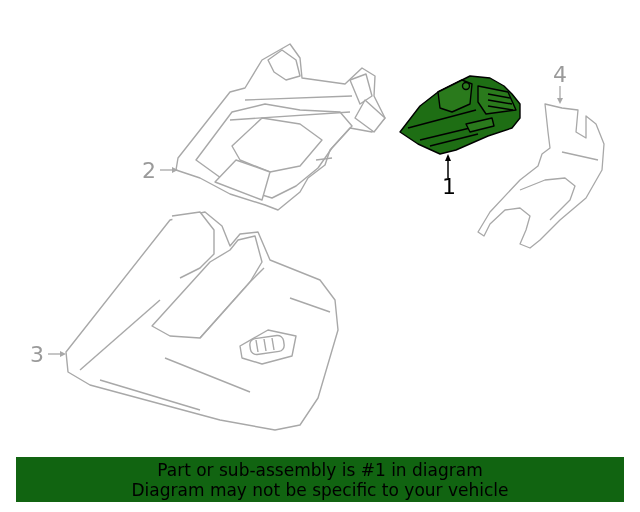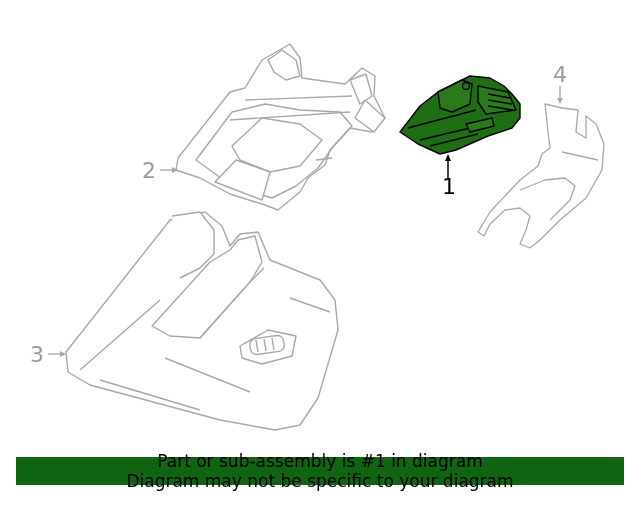--- a/index.html
+++ b/index.html
@@ -1,20 +1,20 @@
 <!DOCTYPE html>
 <html><head>
 <meta charset="utf-8">
 <style>
   html, body { margin:0; padding:0; background:#ffffff; }
   body { width:640px; height:512px; position:relative; overflow:hidden; font-family:"DejaVu Sans", sans-serif; }
   #diagram { position:absolute; left:0; top:0; width:640px; height:512px; }
   .callout { position:absolute; font-size:22px; color:#9a9a9a; line-height:1; }
   .callout.primary { color:#000000; }
-  #banner { position:absolute; left:16px; top:457px; width:608px; height:28px; background:#116411;
+  #banner { position:absolute; left:16px; top:457px; width:608px; height:45px; background:#116411;
             display:flex; flex-direction:column; align-items:center; justify-content:center; }
   #banner span { color:#000000; font-size:17px; line-height:20px; white-space:nowrap; }
 </style>
 </head>
 <body>
 
 <svg id="diagram" viewBox="0 0 640 512" xmlns="http://www.w3.org/2000/svg">
 
   <g fill="#ffffff" stroke="#a8a8a8" stroke-width="1.4" stroke-linejoin="round">
     <path d="M178 158 L230 92 L245 88 L262 60 L290 44 L300 58 L302 78 L345 84 L362 68 L375 76 L374 96 L385 118 L372 132 L350 128 L330 150 L325 165 L308 178 L300 192 L278 210 L265 205 L230 194 L200 178 L176 170 Z"></path>
@@ -77,14 +77,14 @@
   </g>
 </svg>
 
 <div class="callout primary" style="left:442px; top:176px;">1</div>
 <div class="callout" style="left:142px; top:160px;">2</div>
 <div class="callout" style="left:30px; top:344px;">3</div>
 <div class="callout" style="left:553px; top:64px;">4</div>
 
 <div id="banner">
   <span>Part or sub-assembly is #1 in diagram</span>
-  <span>Diagram may not be specific to your diagram</span>
+  <span>Diagram may not be specific to your vehicle</span>
 </div>
 
 </body></html>

